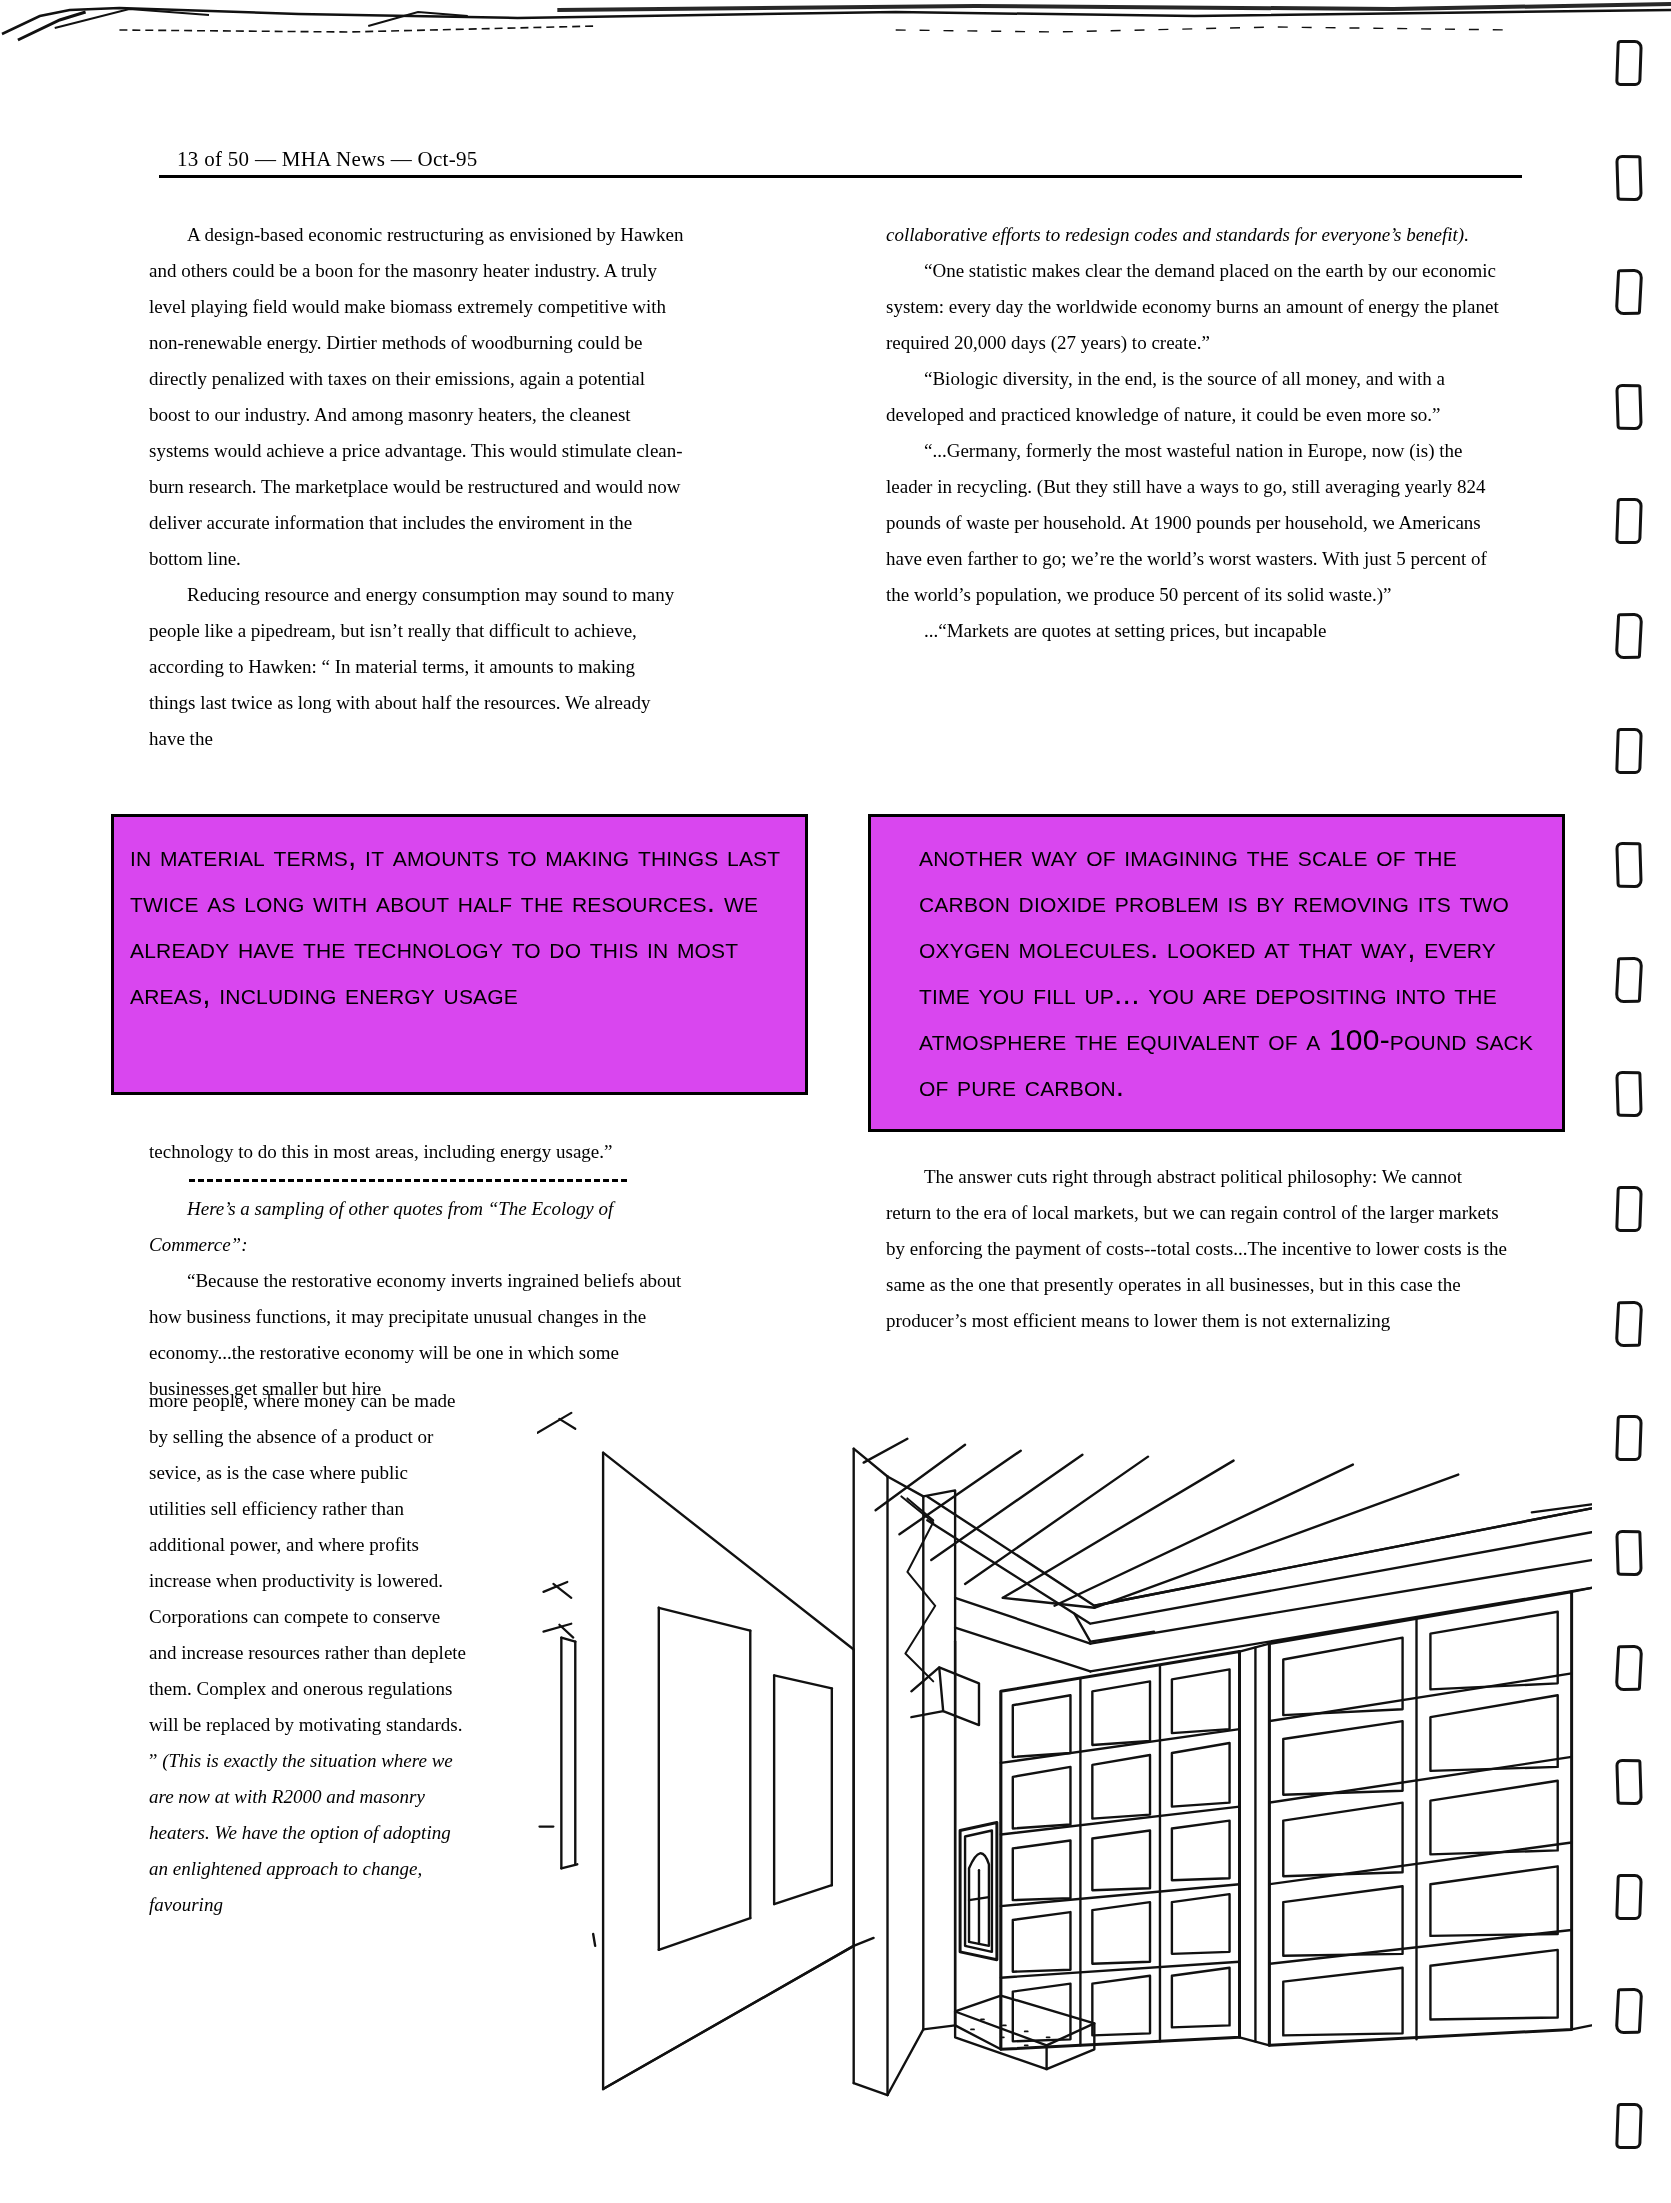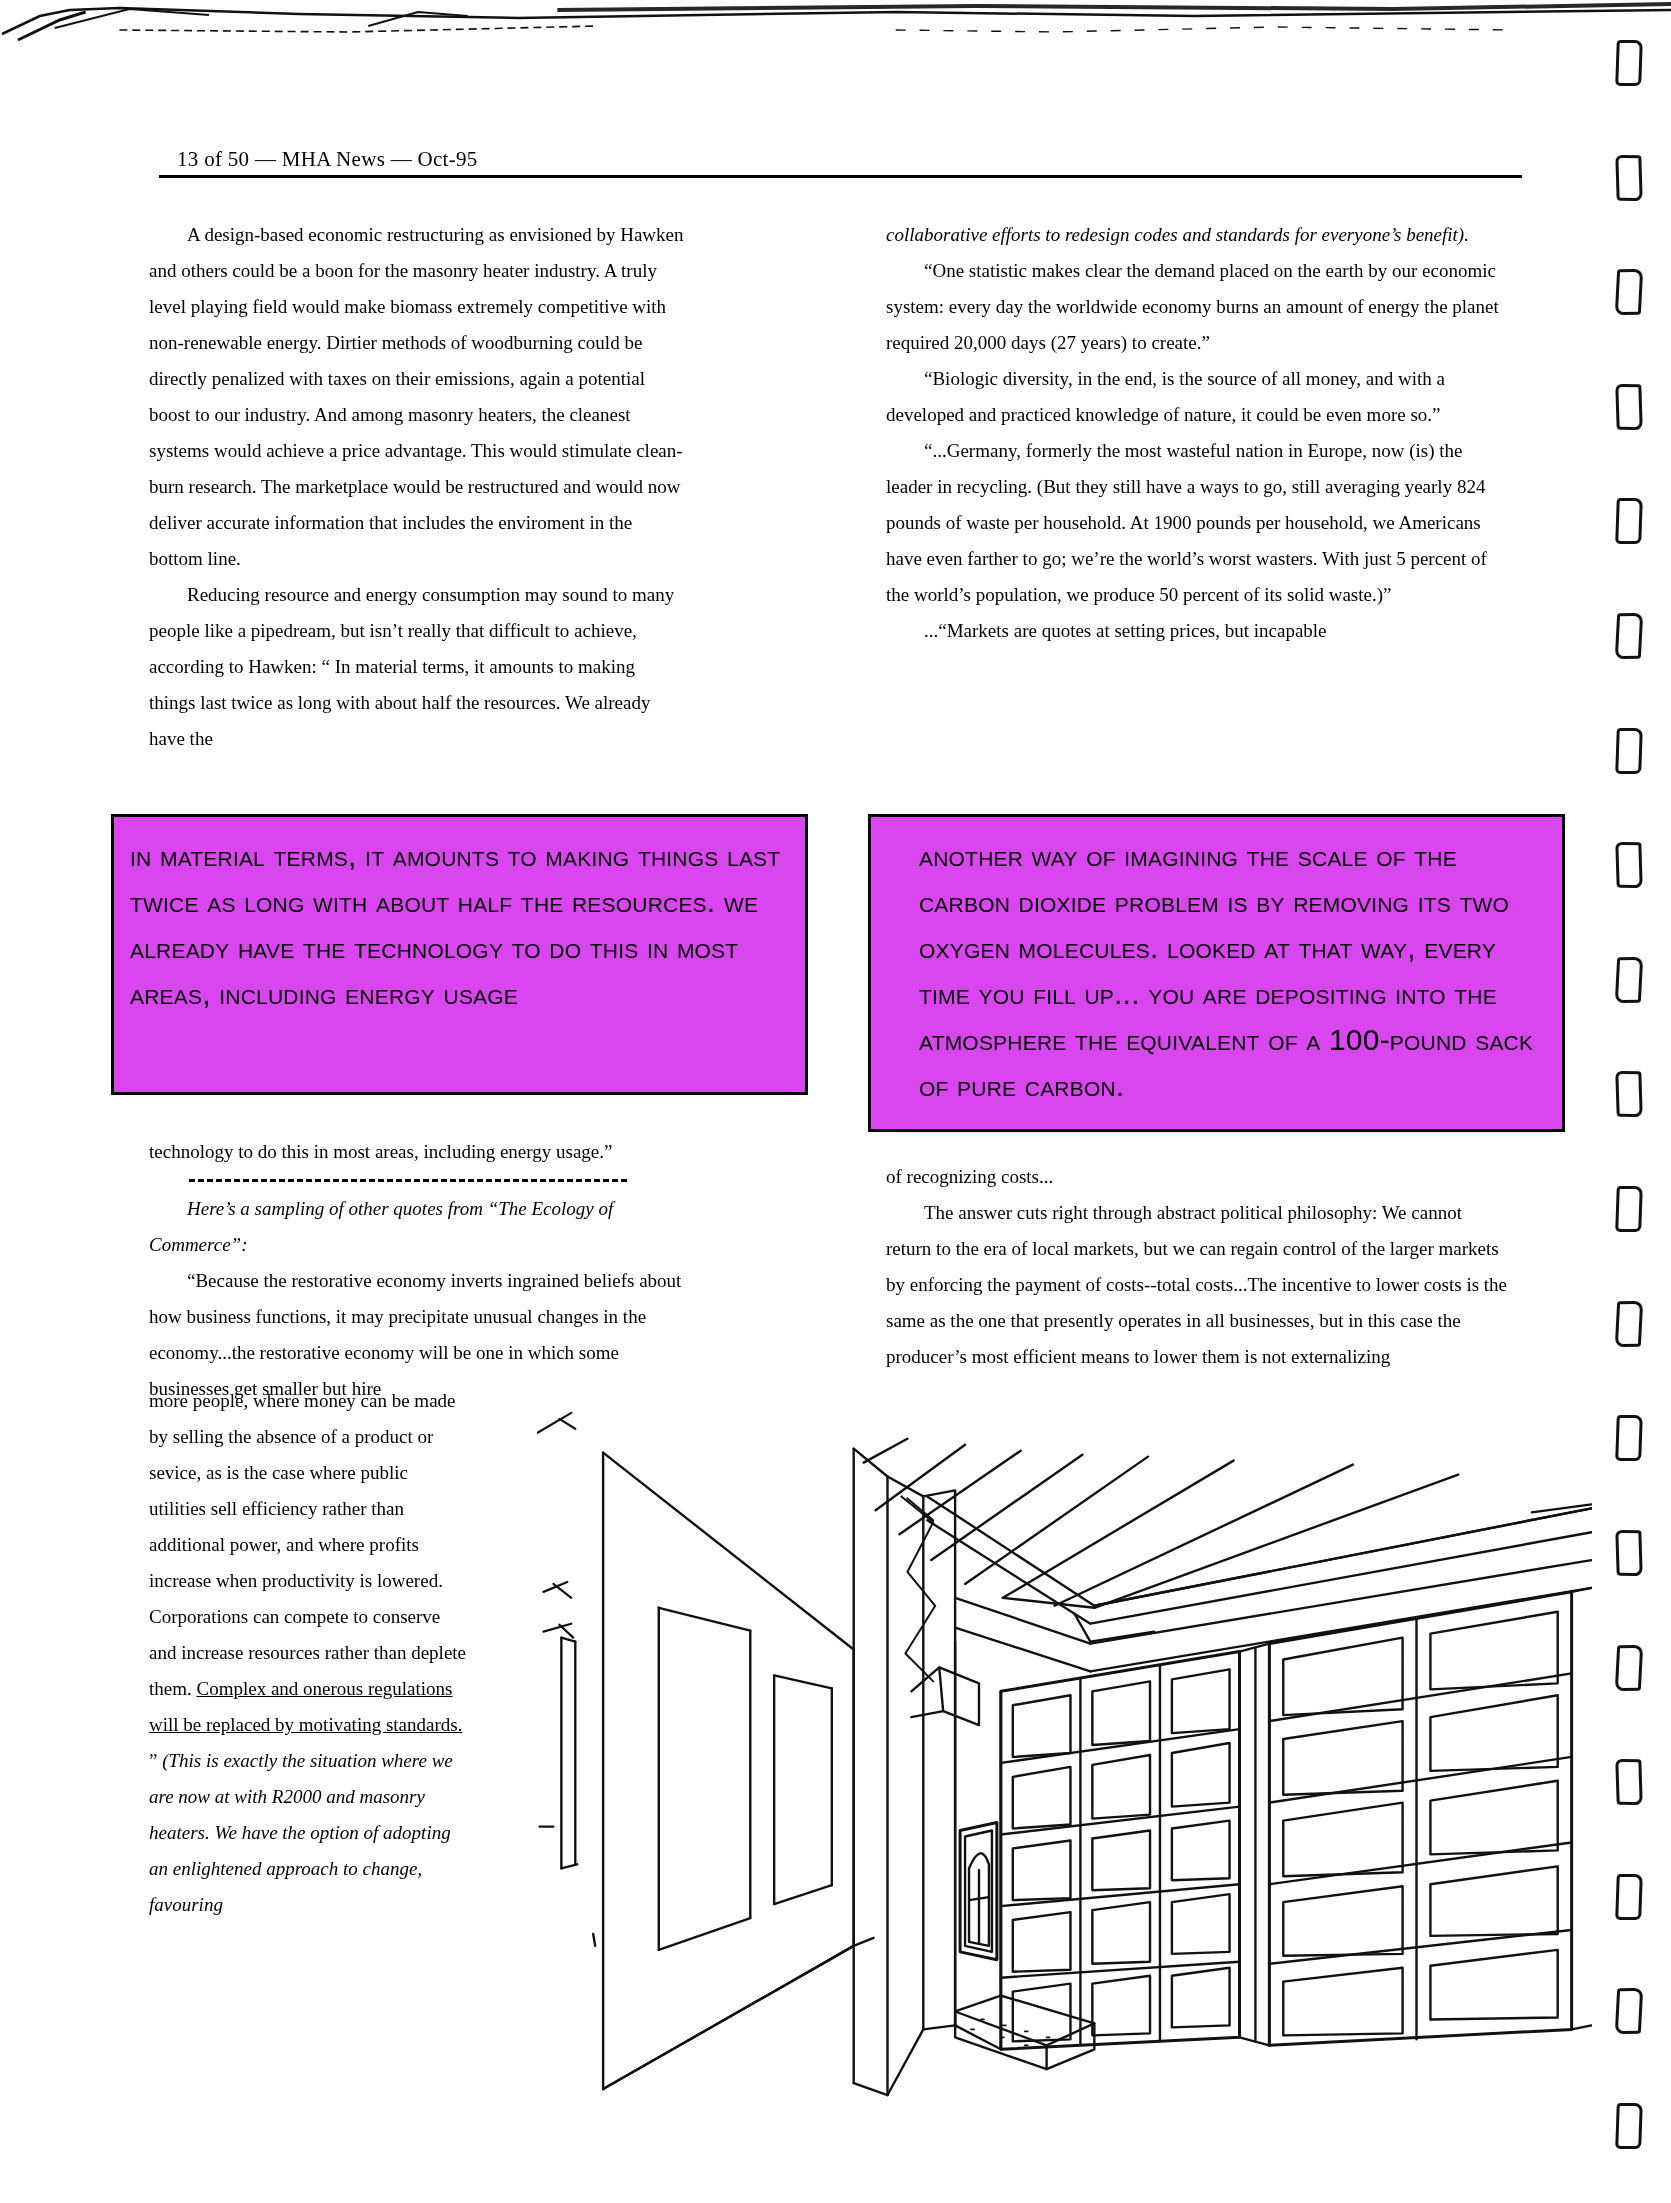--- a/index.html
+++ b/index.html
@@ -73,21 +73,21 @@
   
   .col {
     position: absolute;
     font-size: 19px;
     line-height: 36px;
     text-align: left;
   }
   .col p { margin: 0; }
   .col p.indent { text-indent: 38px; }
   .it { font-style: italic; }
-  .ul { text-decoration: underline; }
+  .ul { }
 
   #col-left-top  { left: 149px; top: 217px;  width: 537px; }
   #col-right-top { left: 886px; top: 217px;  width: 622px; }
 
   #col-left-mid  { left: 149px; top: 1134px; width: 537px; }
   #col-right-mid { left: 886px; top: 1159px; width: 622px; }
 
   #col-left-narrow { left: 149px; top: 1383px; width: 318px; }
 
   .dashrule {
@@ -192,21 +192,20 @@
     <div class="dashrule"></div>
     <p class="indent it">Here’s a sampling of other quotes from “The Ecology of Commerce”:</p>
     <p class="indent">“Because the restorative economy inverts ingrained beliefs about how business functions, it may precipitate unusual changes in the economy...the restorative economy will be one in which some businesses get smaller but hire</p>
   </div>
 
   <div class="col" id="col-left-narrow">
     <p><span>more people, where money can be made by selling the absence of a product or sevice, as is the case where public utilities sell efficiency rather than additional power, and where profits increase when productivity is lowered. Corporations can compete to conserve and increase resources rather than deplete them. </span><span class="ul">Complex and onerous regulations will be replaced by motivating standards.</span><span> ” </span><span class="it">(This is exactly the situation where we are now at with R2000 and masonry heaters. We have the option of adopting an enlightened approach to change, favouring</span></p>
   </div>
 
   <div class="col" id="col-right-mid">
-    <p>of recognizing costs...</p>
     <p class="indent">The answer cuts right through abstract political philosophy: We cannot return to the era of local markets, but we can regain control of the larger markets by enforcing the payment of costs--total costs...The incentive to lower costs is the same as the one that presently operates in all businesses, but in this case the producer’s most efficient means to lower them is not externalizing</p>
   </div>
 
   <div id="illustration">
     <svg viewBox="0 0 1060 710" preserveAspectRatio="xMidYMid meet" fill="none" stroke="#111" stroke-width="2.4" stroke-linecap="round" stroke-linejoin="round">
 
       <g stroke-width="2.2">
         <path d="M0 40 L34 20"></path>
         <path d="M22 26 L38 36"></path>
         <path d="M6 200 L30 190"></path>

